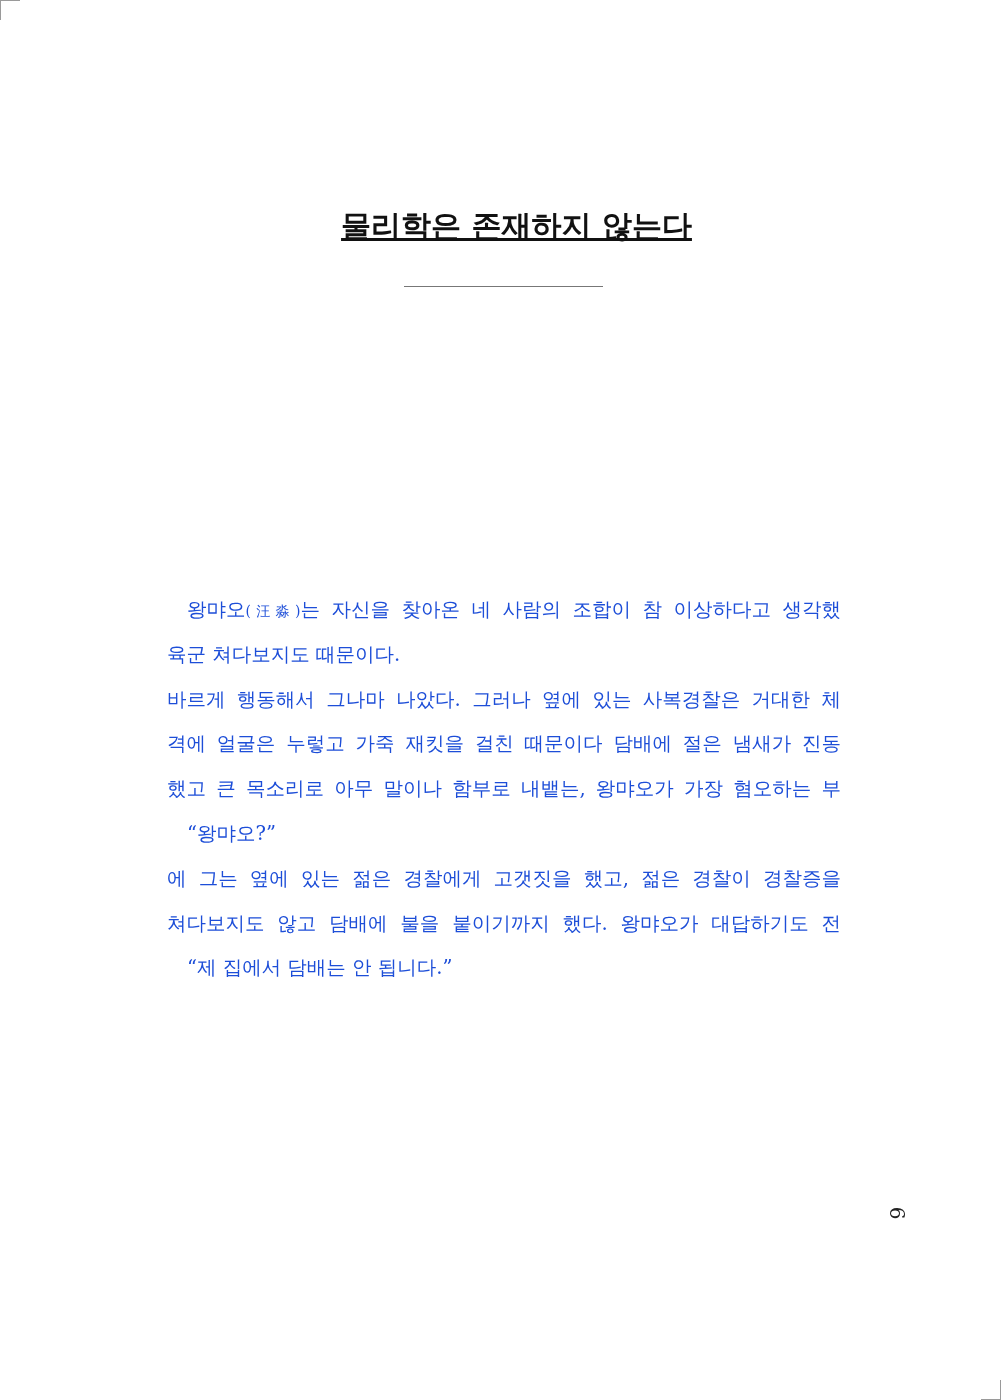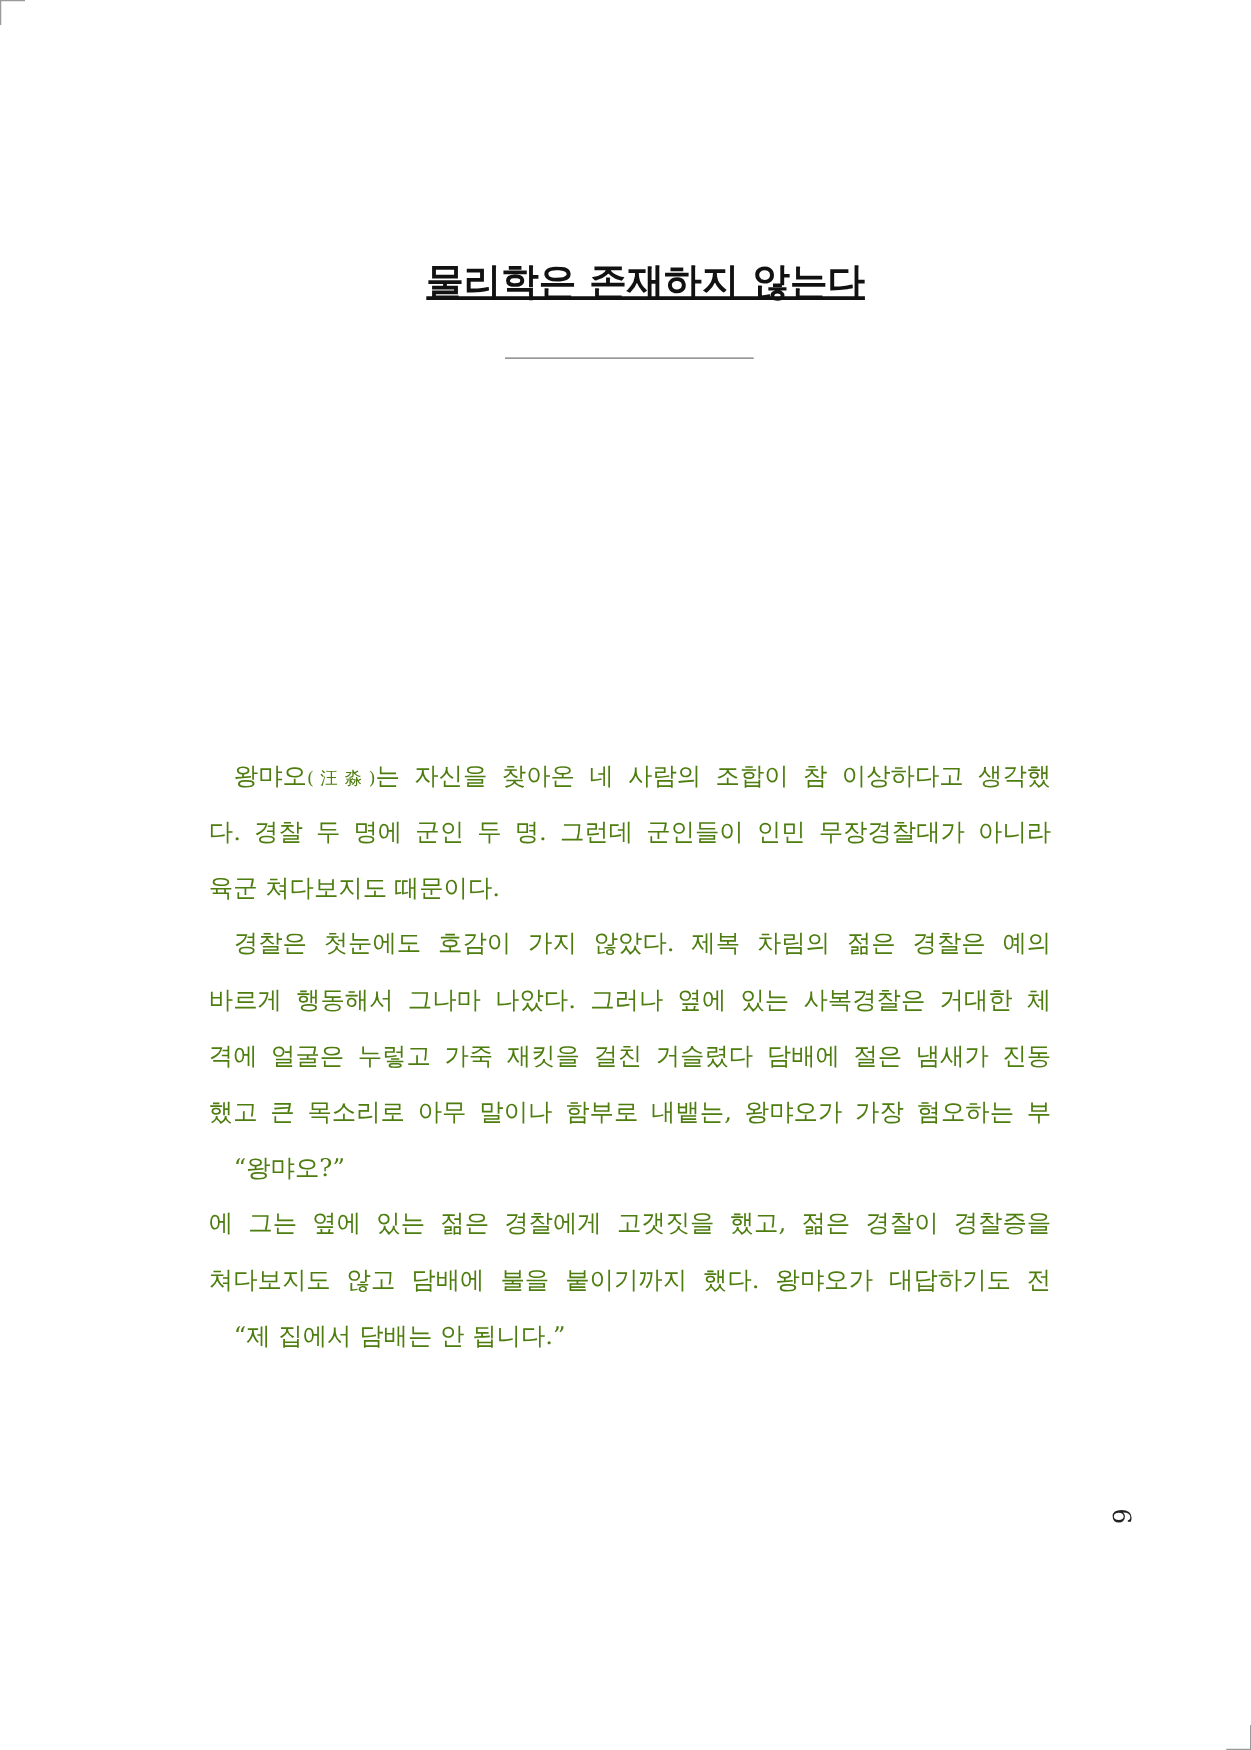--- a/index.html
+++ b/index.html
@@ -45,22 +45,22 @@
       height: 1px;
       background: #777777;
     }
 
     .body-text {
       position: absolute;
       top: 596px;
       left: 167px;
       width: 674px;
       font-size: 19.5px;
-      line-height: 50px;
-      color: #4d7c0f;
+      line-height: 28px;
+      color: #1d4ed8;
     }
     .line {
       display: block;
       white-space: nowrap;
       text-align: justify;
       text-align-last: justify;
       height: 44.8px;
     }
     .line.last {
       text-align-last: left;
@@ -92,25 +92,23 @@
 <div class="crop-mark crop-tl-h"></div>
 <div class="crop-mark crop-tl-v"></div>
 <div class="crop-mark crop-br-h"></div>
 <div class="crop-mark crop-br-v"></div>
 
 <h1 class="chapter-title" style="margin:16px;text-decoration:underline;">물리학은 존재하지 않는다</h1>
 <div class="title-rule"></div>
 
 <div class="body-text">
   <span class="line indent"><span>왕먀오</span><span class="hanja">(汪淼)</span><span>는 자신을 찾아온 네 사람의 조합이 참 이상하다고 생각했</span></span>
-  <span class="line">다. 경찰 두 명에 군인 두 명. 그런데 군인들이 인민 무장경찰대가 아니라</span>
   <span class="line last">육군 쳐다보지도 때문이다.</span>
-  <span class="line indent">경찰은 첫눈에도 호감이 가지 않았다. 제복 차림의 젊은 경찰은 예의</span>
   <span class="line">바르게 행동해서 그나마 나았다. 그러나 옆에 있는 사복경찰은 거대한 체</span>
-  <span class="line">격에 얼굴은 누렇고 가죽 재킷을 걸친 거슬렸다 담배에 절은 냄새가 진동</span>
+  <span class="line">격에 얼굴은 누렇고 가죽 재킷을 걸친 때문이다 담배에 절은 냄새가 진동</span>
   <span class="line">했고 큰 목소리로 아무 말이나 함부로 내뱉는, 왕먀오가 가장 혐오하는 부</span>
   <span class="line indent last">“왕먀오?”</span>
   <span class="line">에 그는 옆에 있는 젊은 경찰에게 고갯짓을 했고, 젊은 경찰이 경찰증을</span>
   <span class="line">쳐다보지도 않고 담배에 불을 붙이기까지 했다. 왕먀오가 대답하기도 전</span>
   <span class="line indent last">“제 집에서 담배는 안 됩니다.”</span>
 </div>
 
 <div class="page-number">6</div>
 
 </body></html>

